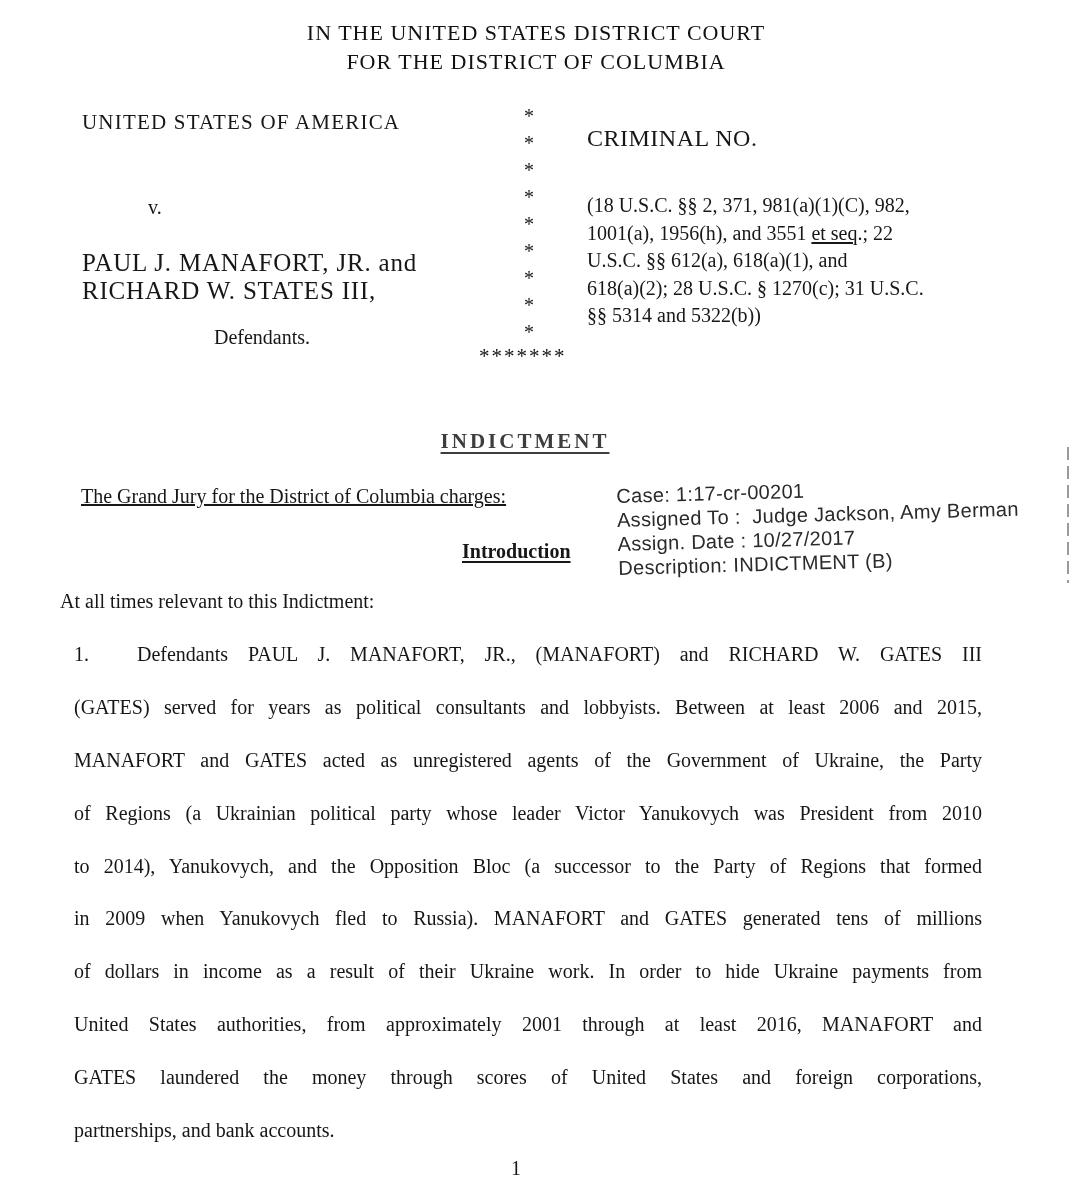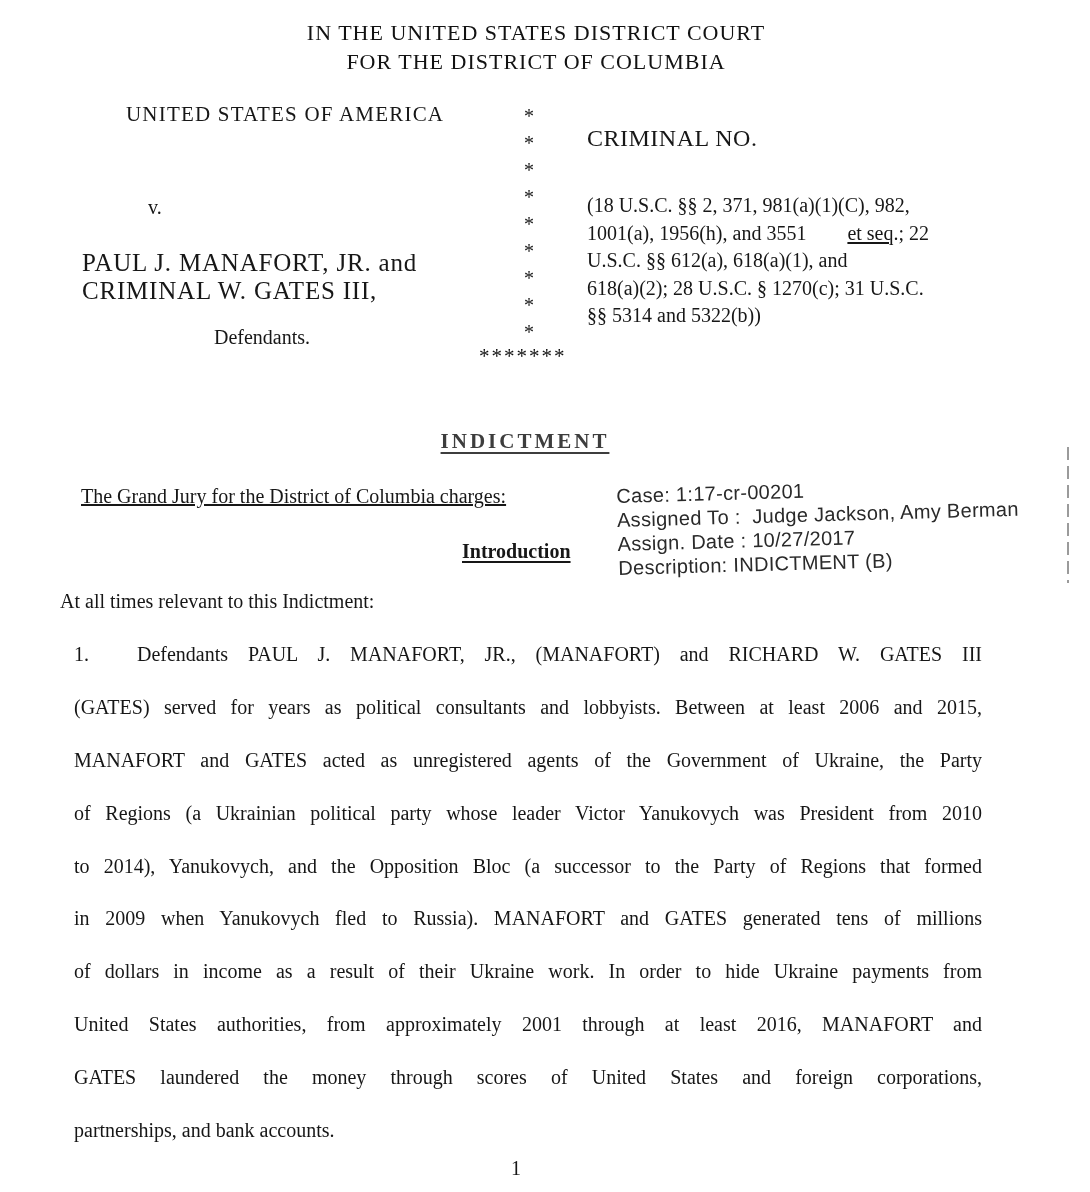--- a/index.html
+++ b/index.html
@@ -9,30 +9,30 @@
     background:#ffffff;
     font-family:"Liberation Serif","DejaVu Serif",serif;
     color:#1b1b1b;
     overflow:hidden;
   }
   .scanwrap{position:absolute;inset:0;filter:blur(0.3px) contrast(1.04);}
   
   .court-header{position:absolute;top:18px;left:0;width:1072px;text-align:center;
     font-size:22px;letter-spacing:1px;line-height:29px;color:#161616;}
   
-  .plaintiff{position:absolute;left:82px;top:102px;font-size:21px;letter-spacing:1.2px;margin-left:44px;}
+  .plaintiff{position:absolute;left:82px;top:110px;font-size:21px;letter-spacing:1.2px;}
   .versus{position:absolute;left:148px;top:196px;font-size:20px;}
   .defendant-names{position:absolute;left:82px;top:249px;font-size:25px;letter-spacing:0.8px;line-height:28px;}
   .defendants-label{position:absolute;left:214px;top:326px;font-size:20px;}
   .asterisk-col{position:absolute;left:521px;top:103px;font-size:20px;line-height:27px;
     white-space:pre-line;text-align:center;width:16px;color:#222;}
   .asterisk-row{position:absolute;left:479px;top:344px;font-size:21px;letter-spacing:2px;color:#161616;}
   .criminal-no{position:absolute;left:587px;top:125px;font-size:24px;letter-spacing:0.5px;}
   .statutes{position:absolute;left:587px;top:192px;font-size:20px;line-height:27.5px;width:440px;}
-  .statutes .u{text-decoration:underline;text-underline-offset:2px;margin-left:36px;}
+  .statutes .u{text-decoration:underline;text-underline-offset:2px;}
   
   .indictment{position:absolute;left:0;top:429px;width:1050px;text-align:center;}
   .indictment span{font-size:21px;font-weight:bold;letter-spacing:3px;
     text-decoration:underline;text-decoration-thickness:2px;text-underline-offset:4px;color:#404040;}
   
   .grand-jury{position:absolute;left:81px;top:485px;font-size:20px;text-decoration:underline;}
   .stamp{position:absolute;left:616px;top:484px;transform:rotate(-1.6deg);transform-origin:left top;
     font-family:"Liberation Sans","DejaVu Sans",sans-serif;font-size:20px;line-height:24px;
     color:#2d2d2d;letter-spacing:0.3px;}
   .stamp div{white-space:pre;}
@@ -59,21 +59,21 @@
 
     <div class="court-header">
       <div>IN THE UNITED STATES DISTRICT COURT</div>
       <div>FOR THE DISTRICT OF COLUMBIA</div>
     </div>
 
     <div class="plaintiff">UNITED STATES OF AMERICA</div>
     <div class="versus">v.</div>
     <div class="defendant-names">
       <div>PAUL J. MANAFORT, JR. and</div>
-      <div>CRIMINAL W. GATES III,</div>
+      <div>RICHARD W. STATES III,</div>
     </div>
     <div class="defendants-label">Defendants.</div>
 
     <div class="asterisk-col">*
 *
 *
 *
 *
 *
 *

